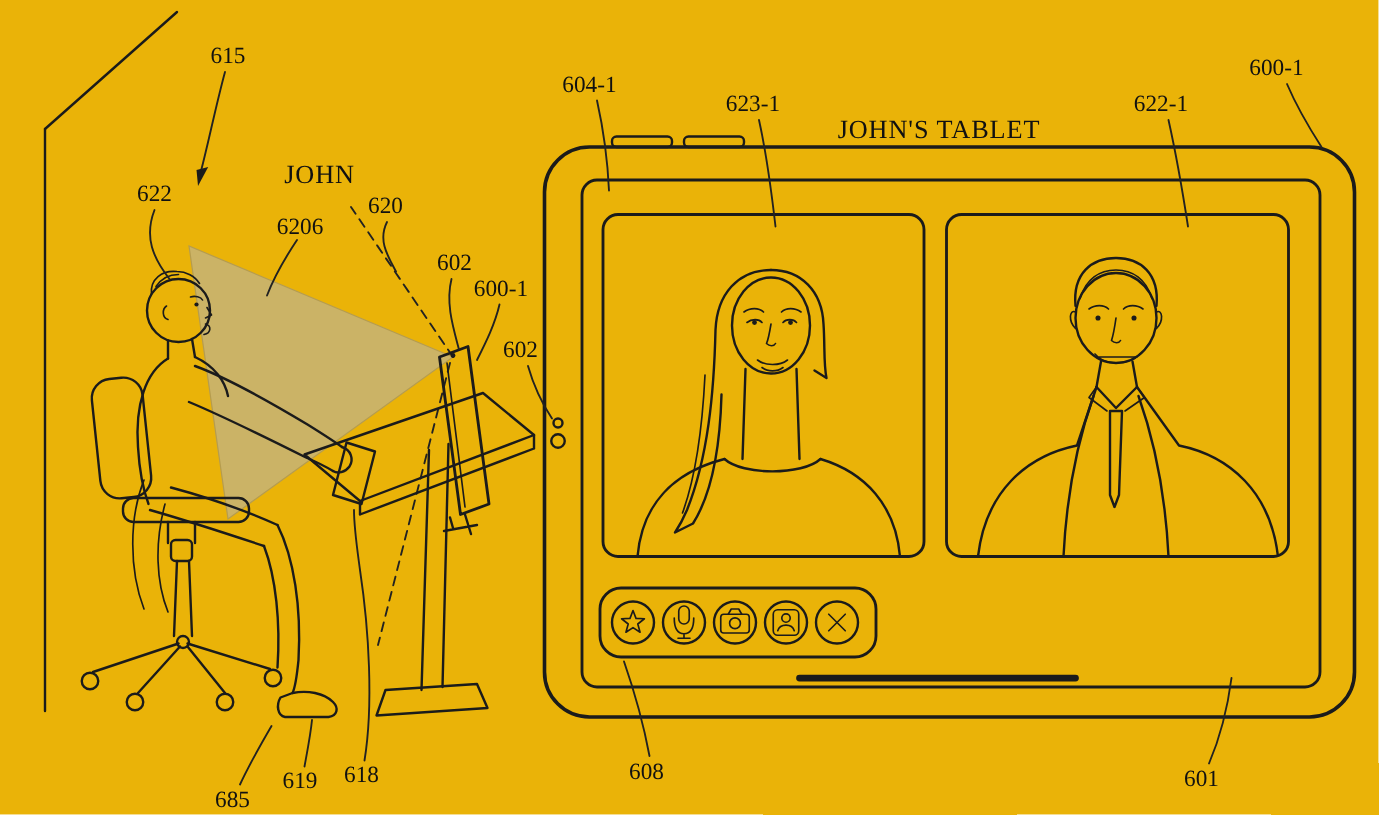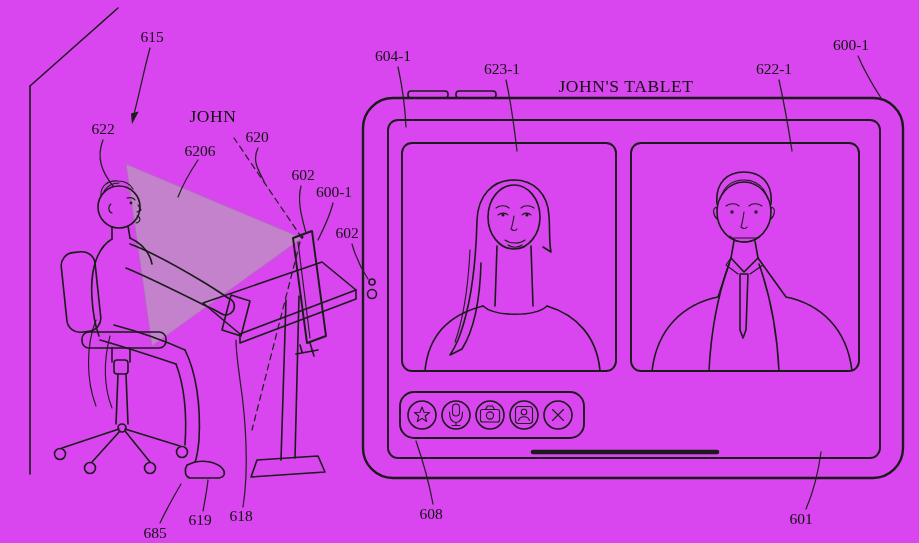--- a/index.html
+++ b/index.html
@@ -1,16 +1,16 @@
 <!DOCTYPE html>
 <html><head>
 <meta charset="utf-8">
 <style>
   html,body{margin:0;padding:0;background:#ffffff;}
-  .canvas{position:relative;width:919px;height:543px;background:#d946ef;overflow:hidden;}
+  .canvas{position:relative;width:919px;height:543px;background:#eab308;overflow:hidden;}
   svg{display:block;}
   .stroke{fill:none;stroke:#1b1b1b;stroke-width:1.6;stroke-linecap:round;stroke-linejoin:round;}
   .thick{stroke-width:2.4;}
   .mid{stroke-width:1.9;}
   .thin{stroke-width:1.1;}
   .leader{fill:none;stroke:#222222;stroke-width:1.25;stroke-linecap:round;}
   .dashed{stroke-dasharray:6 4.5;}
   .label{font-family:"Liberation Serif",serif;font-size:15.5px;fill:#111111;text-anchor:middle;}
   .title{font-family:"Liberation Serif",serif;font-size:17.5px;letter-spacing:0.6px;fill:#111111;text-anchor:middle;}
   .fillDark{fill:#1b1b1b;stroke:none;}

